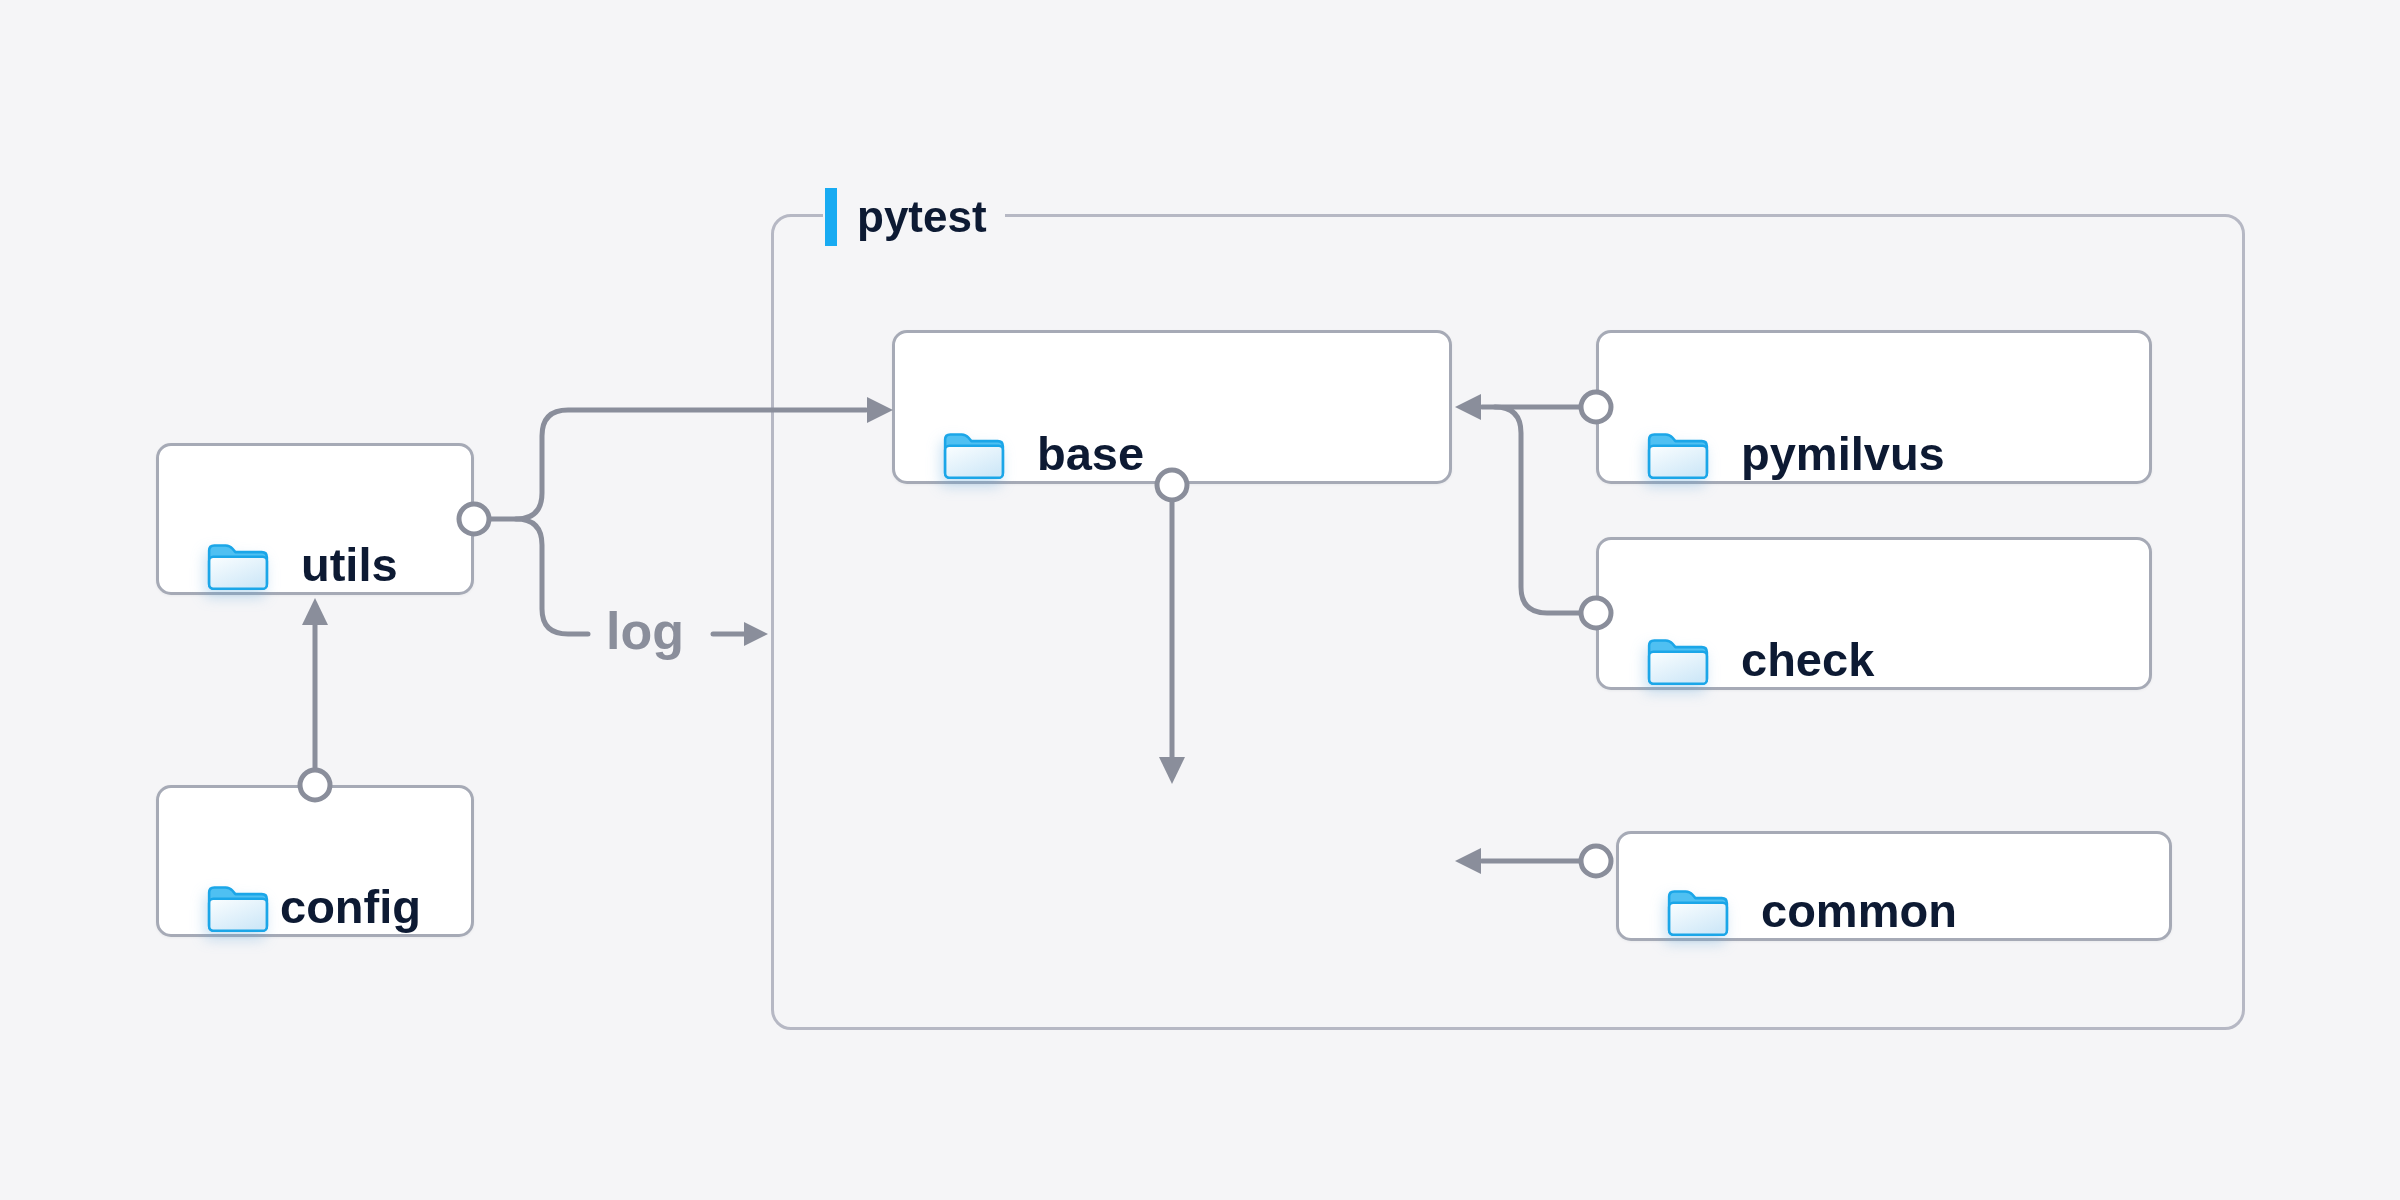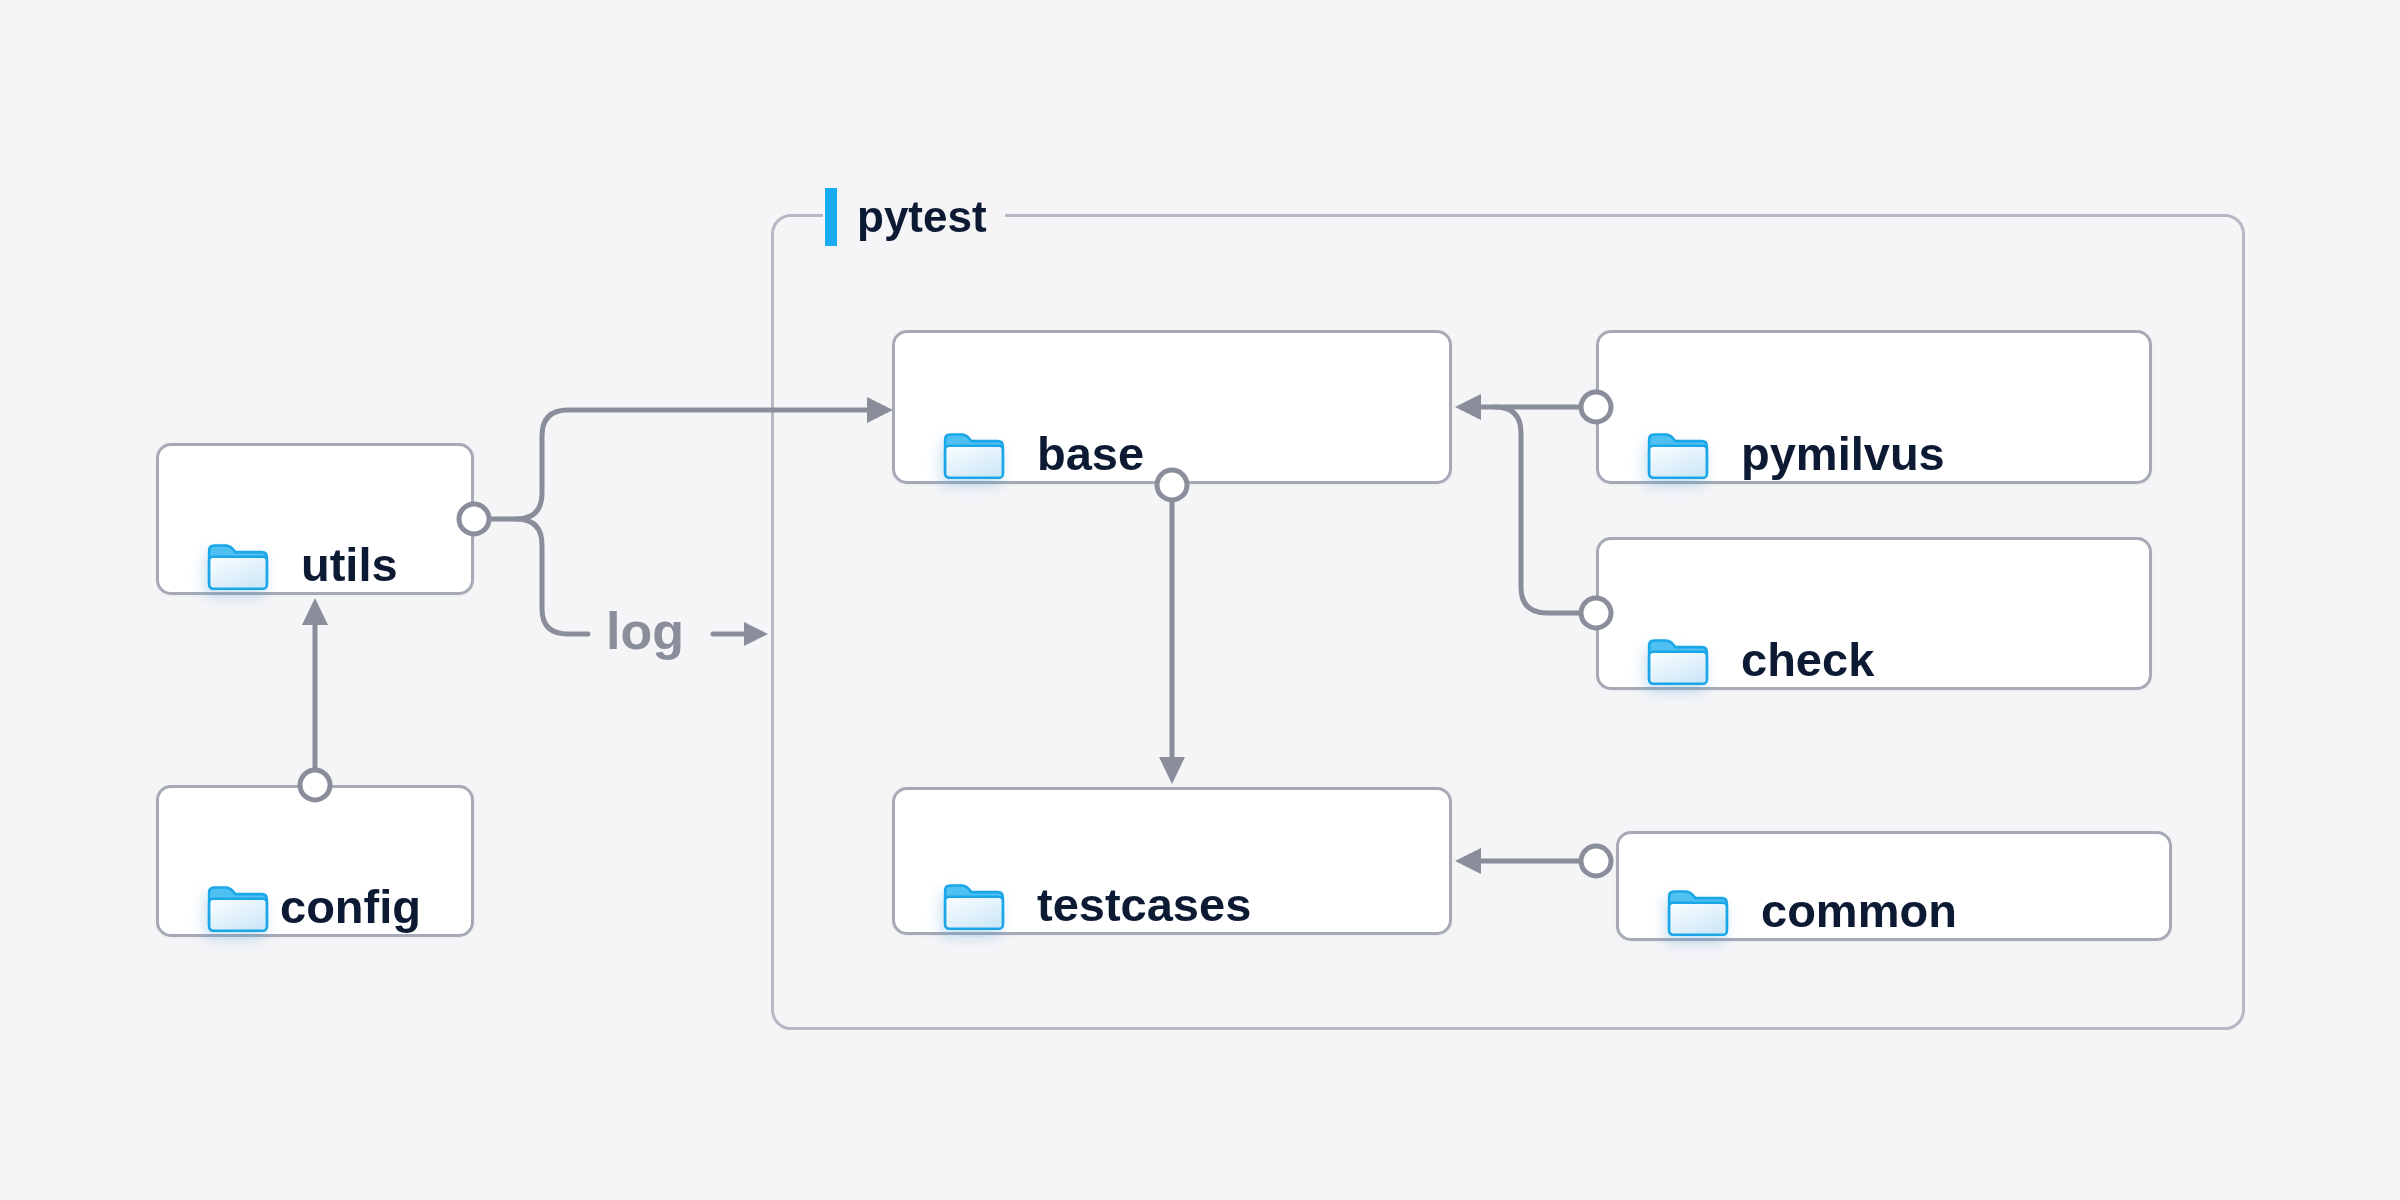--- a/index.html
+++ b/index.html
@@ -119,27 +119,20 @@
   </div>
 
   <div class="node node-check">
     <svg class="folder-icon" width="66" height="56" viewBox="0 0 64 54">
       <path class="folder-back" d="M4 46 V14 Q4 9 9 9 H20 Q24 9 26.5 12 L29.5 15.5 H55 Q60 15.5 60 20.5 V46 Q60 51 55 51 H9 Q4 51 4 46 Z"></path>
       <rect class="folder-front" x="4" y="20" width="56" height="31" rx="4"></rect>
     </svg>
     <span class="label">check</span>
   </div>
 
-  <div class="node node-testcases">
-    <svg class="folder-icon" width="66" height="56" viewBox="0 0 64 54">
-      <path class="folder-back" d="M4 46 V14 Q4 9 9 9 H20 Q24 9 26.5 12 L29.5 15.5 H55 Q60 15.5 60 20.5 V46 Q60 51 55 51 H9 Q4 51 4 46 Z"></path>
-      <rect class="folder-front" x="4" y="20" width="56" height="31" rx="4"></rect>
-    </svg>
-    <span class="label">testcases</span>
-  </div>
 
   <div class="node node-common">
     <svg class="folder-icon" width="66" height="56" viewBox="0 0 64 54">
       <path class="folder-back" d="M4 46 V14 Q4 9 9 9 H20 Q24 9 26.5 12 L29.5 15.5 H55 Q60 15.5 60 20.5 V46 Q60 51 55 51 H9 Q4 51 4 46 Z"></path>
       <rect class="folder-front" x="4" y="20" width="56" height="31" rx="4"></rect>
     </svg>
     <span class="label">common</span>
   </div>
 
   <span class="edge-label">log</span>

